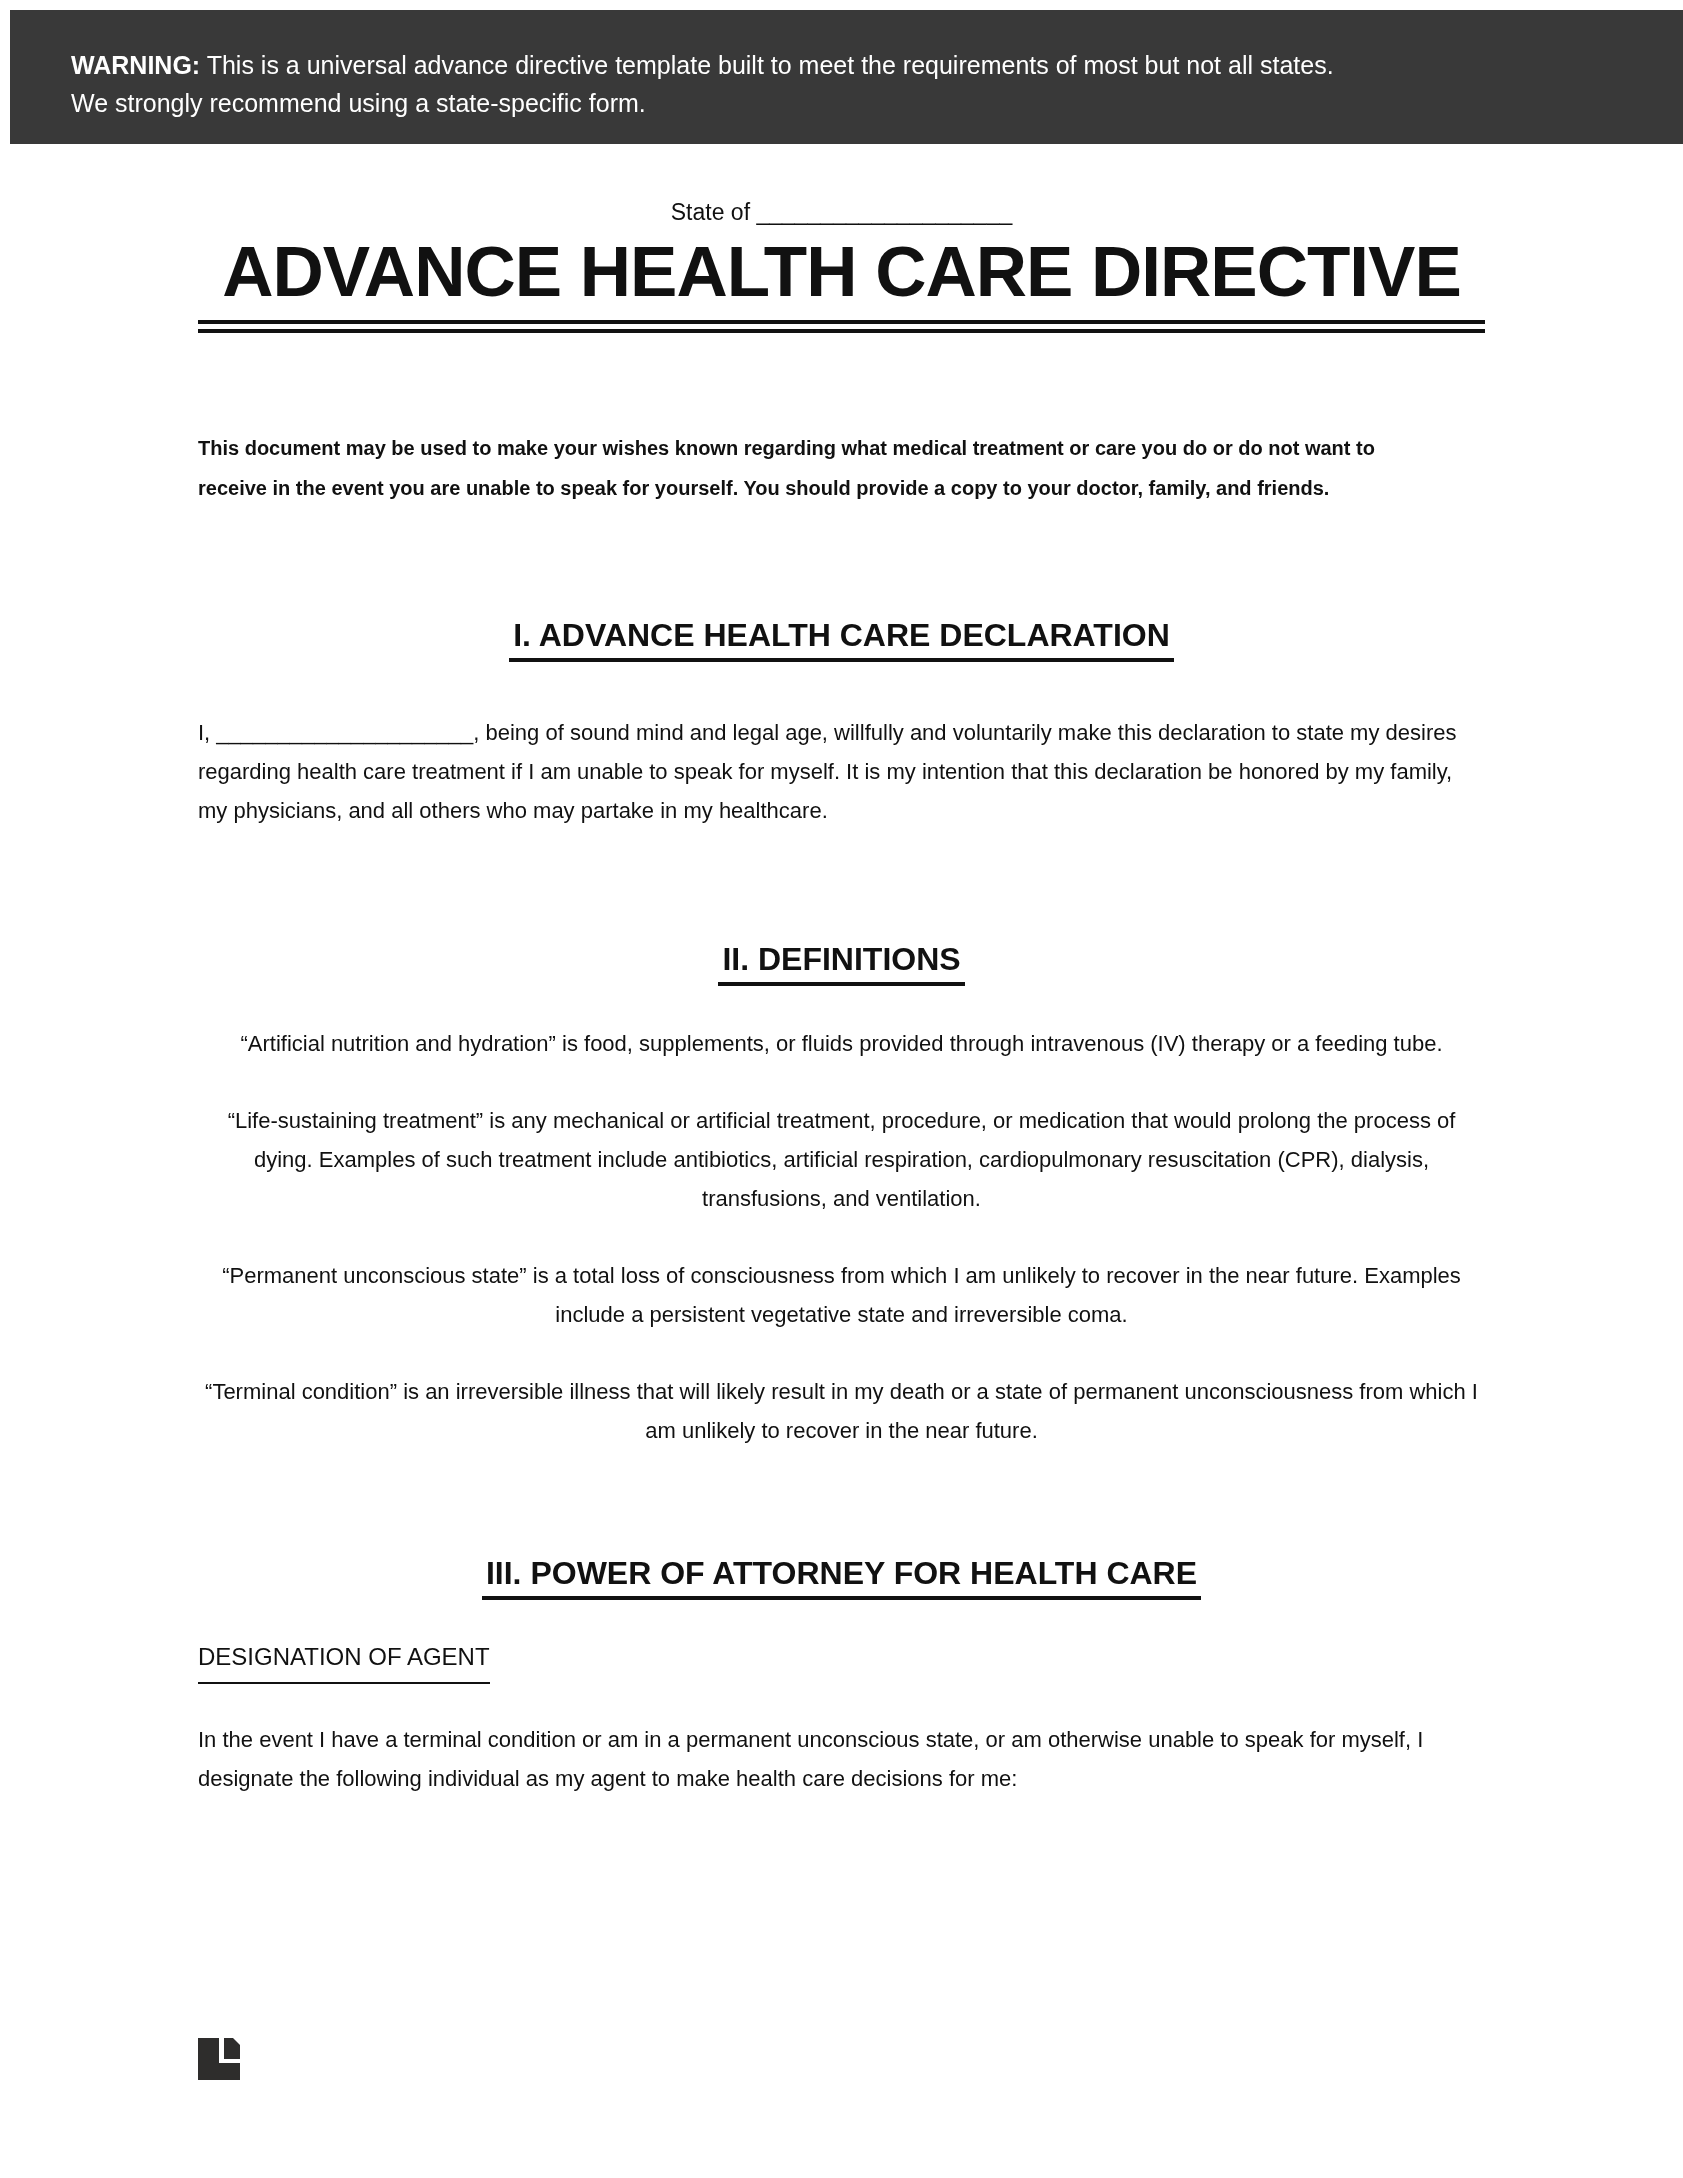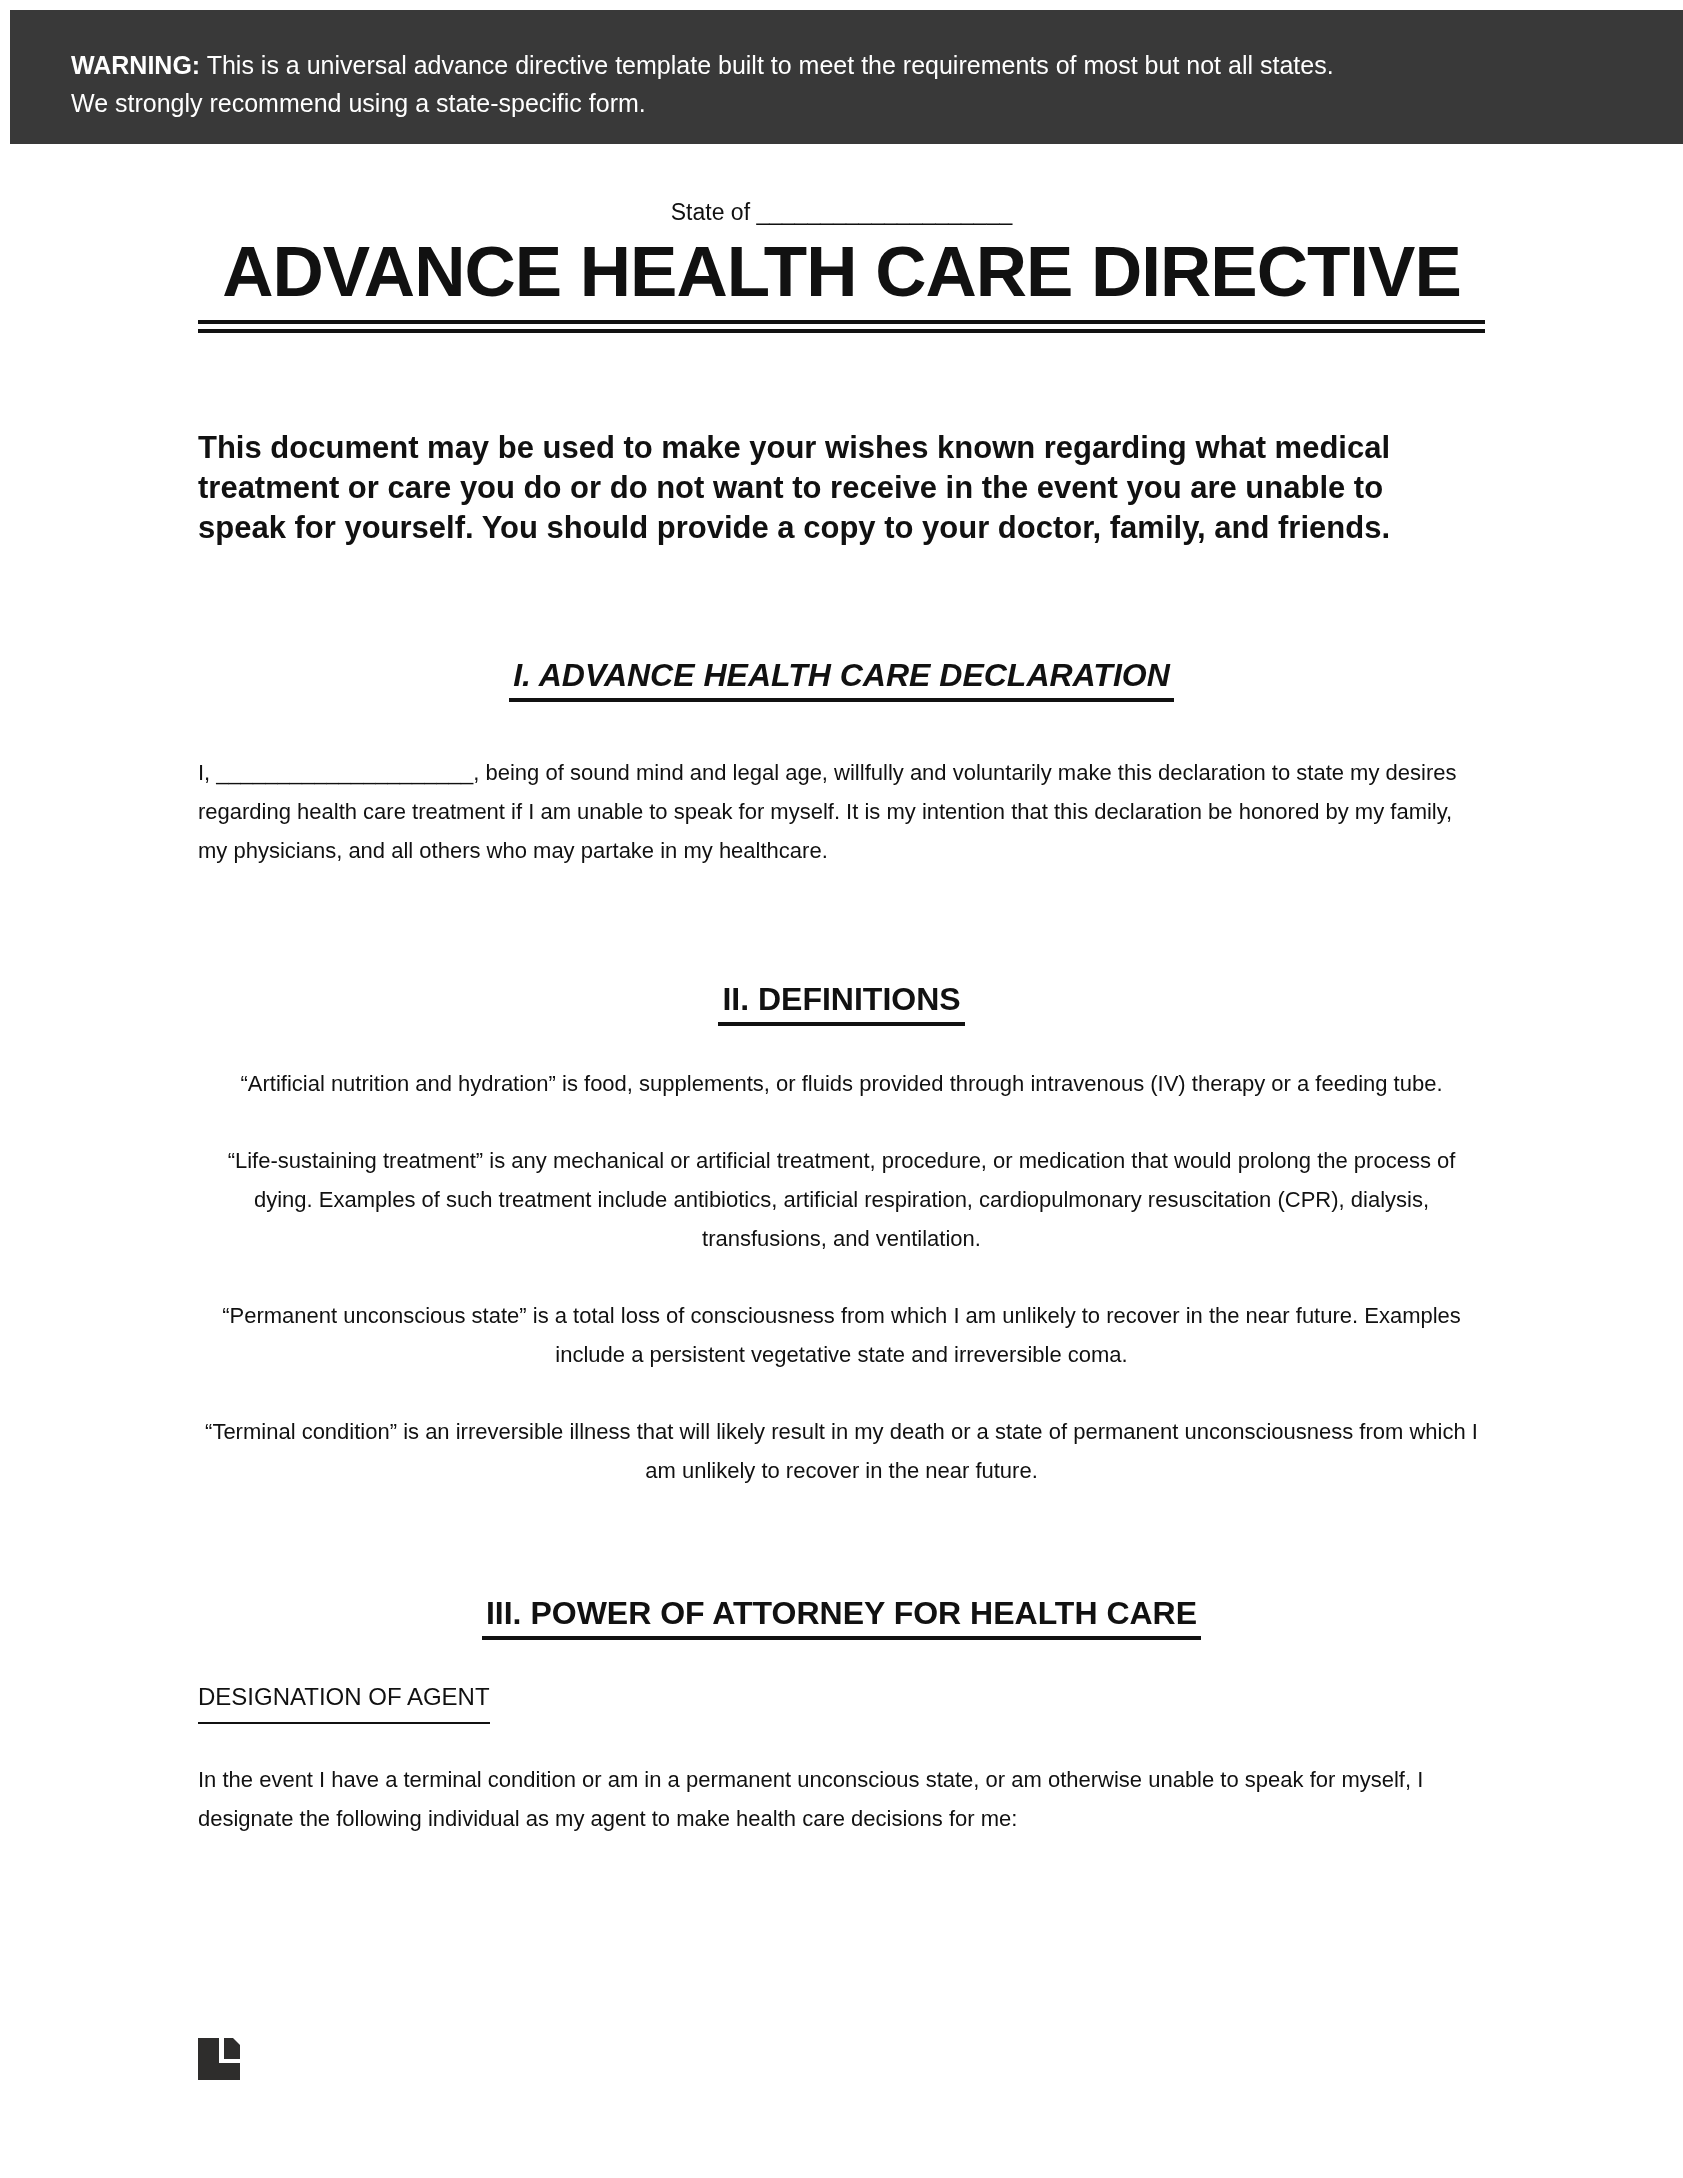--- a/index.html
+++ b/index.html
@@ -51,39 +51,39 @@
     letter-spacing: -1px;
     line-height: 1.12;
     text-align: center;
     white-space: nowrap;
     padding-bottom: 8px;
     border-bottom: 13px double #111111;
   }
 
   .intro {
     margin: 95px 0 0 0;
-    font-size: 31px;
+    font-size: 20px;
     font-weight: bold;
     line-height: 40px;
     max-width: 1233px;
   }
 
   .section-heading {
     text-align: center;
     line-height: 40px;
     margin: 0;
   }
   .section-heading .hd {
     display: inline-block;
     font-size: 32px;
     font-weight: bold;
     border-bottom: 4px solid #111111;
     padding: 0 4px 3px 4px;
   }
-  .mt-heading-1 { margin-top: 107px; font-style: italic; }
+  .mt-heading-1 { margin-top: 107px; }
   .mt-heading-2 { margin-top: 109px; }
   .mt-heading-3 { margin-top: 103px; }
 
   .para {
     font-size: 22px;
     line-height: 39px;
     margin: 51px 0 0 0;
   }
   .para.def { margin-top: 38px; text-align: center; }
 

